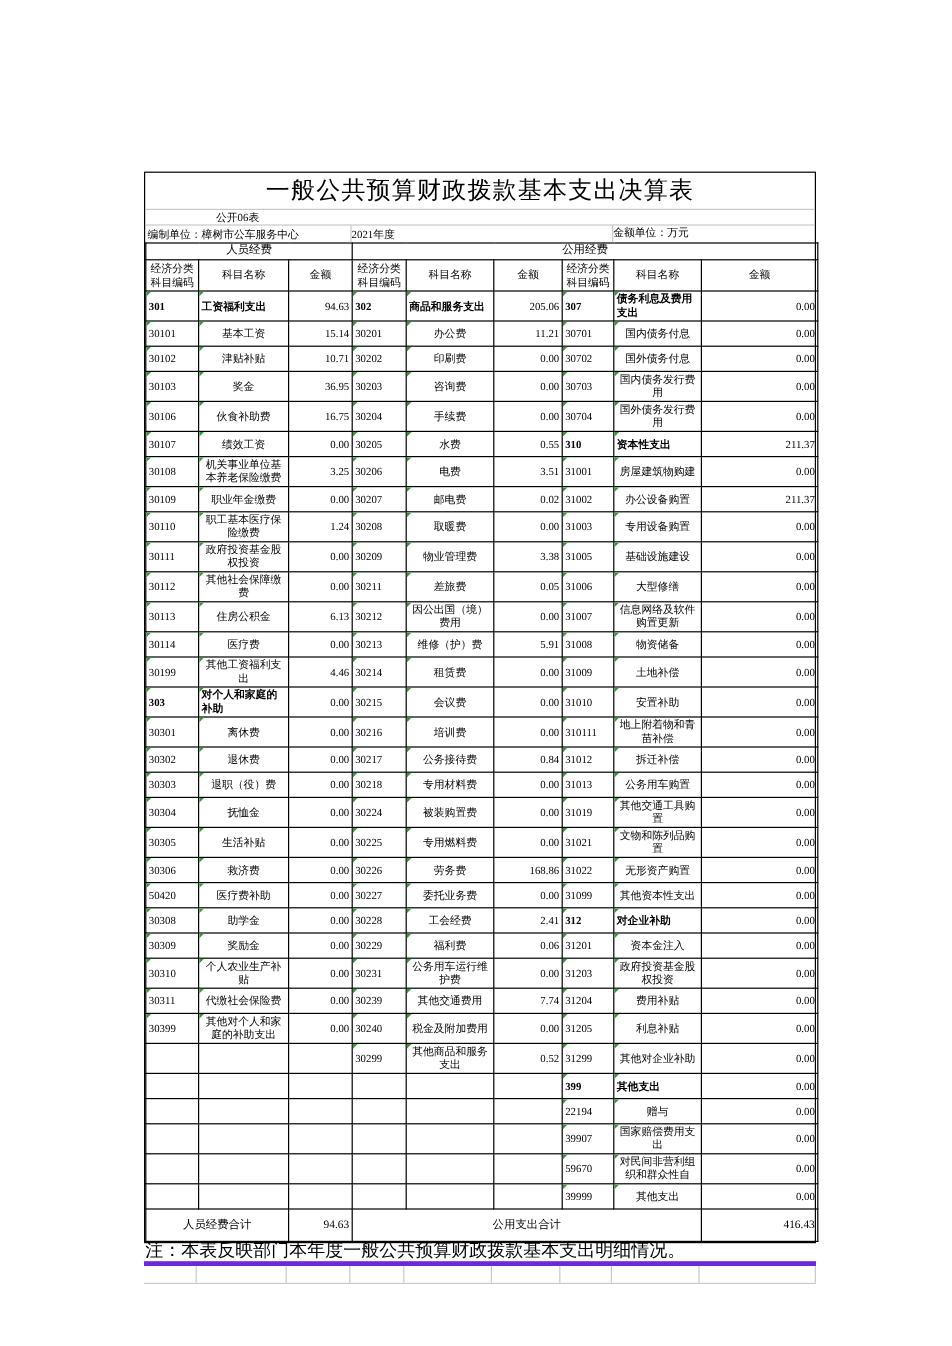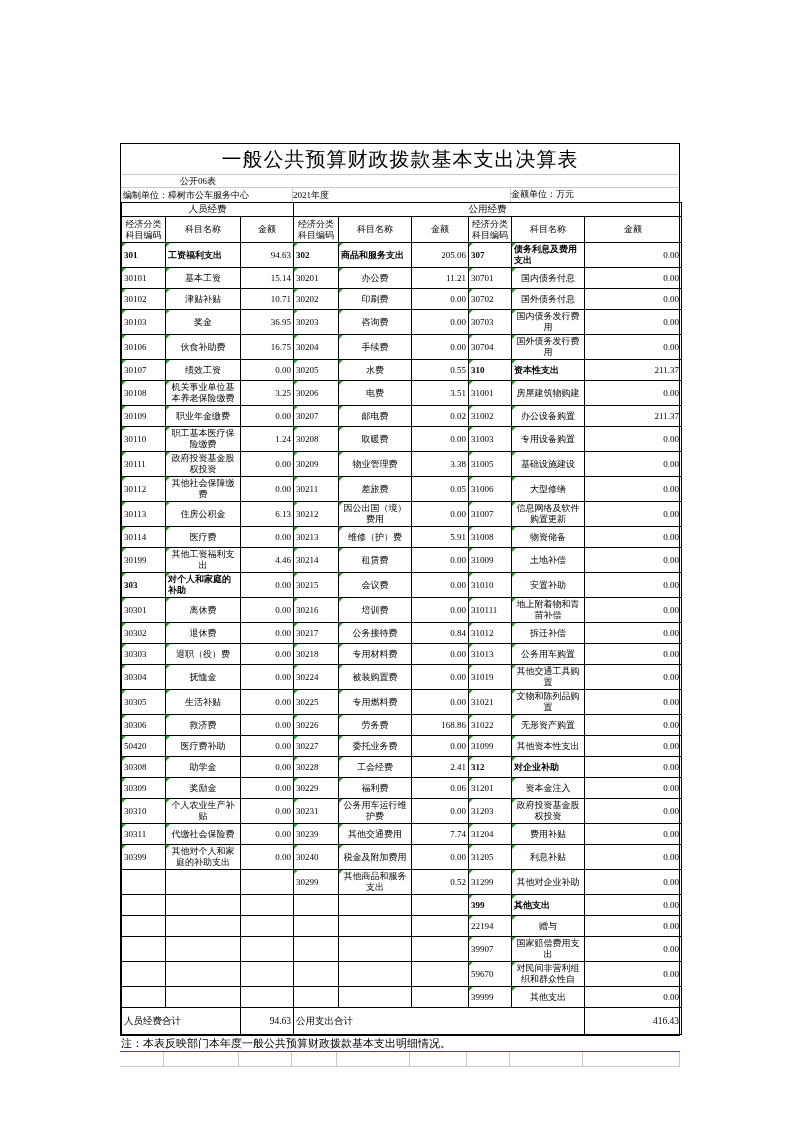--- a/index.html
+++ b/index.html
@@ -27,27 +27,27 @@
   }
   tr.grp th{height:14px;font-weight:normal;font-size:9.5px;padding:0;}
   tr.hdr th{height:26px;font-weight:normal;text-align:center;padding:0 1px;}
   td.sep,th.sep{border-left:2px solid #000;}
   td.code{text-align:left;height:21px;}
   td.name{text-align:center;}
   td.amt{text-align:right;}
   td.b{font-weight:bold;}
   td.name.b{text-align:left;}
   tr.total td{height:27px;font-size:9.5px;vertical-align:middle;}
-  tr.total td.tlabel{}
+  tr.total td.tlabel{text-align:center;}
   tr.total td.tval{text-align:right;}
   .tri{
     position:absolute;left:0;top:0;width:0;height:0;
     border-top:4px solid #2da12d;border-right:4px solid transparent;
   }
-  .footnote{font-size:11px;line-height:15px;height:15px;padding-left:1px;border-bottom:1px solid #6d28d9;}
+  .footnote{font-size:15px;line-height:15px;height:15px;padding-left:1px;border-bottom:4px solid #6d28d9;}
   .gridrow{display:flex;height:14px;border-bottom:1px solid #c9c9c9;}
   .gridrow span{border-right:1px solid #c9c9c9;box-sizing:border-box;height:100%;}
 </style>
 </head>
 <body>
 
 <div class="sheet">
   <div class="frame">
     <div class="title">一般公共预算财政拨款基本支出决算表</div>
     <div class="meta1">

